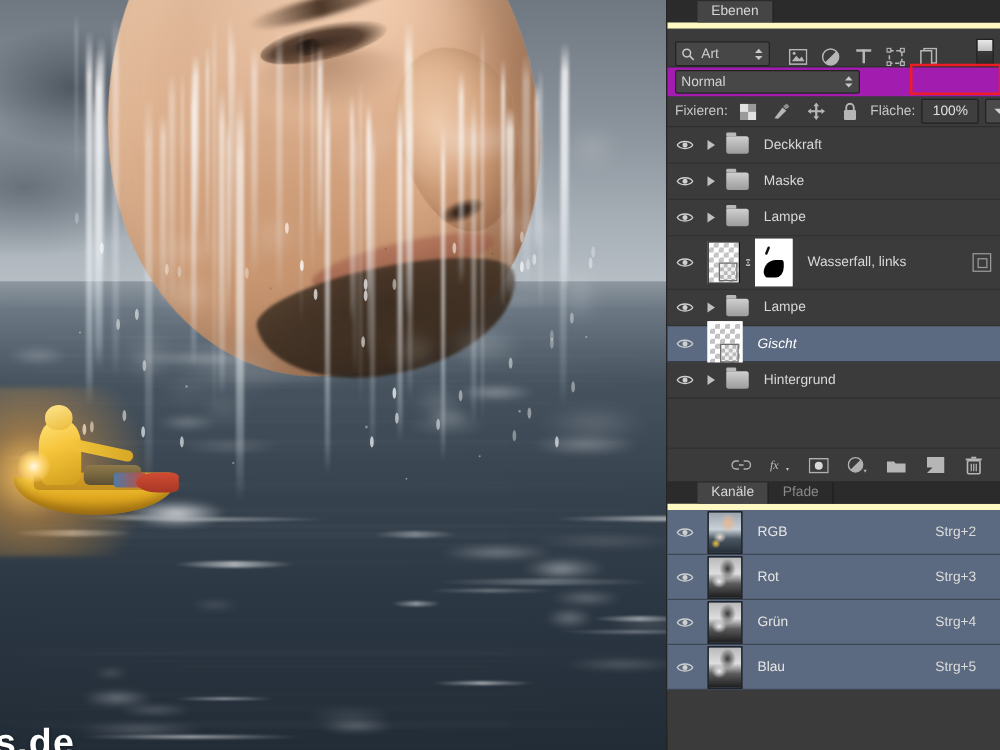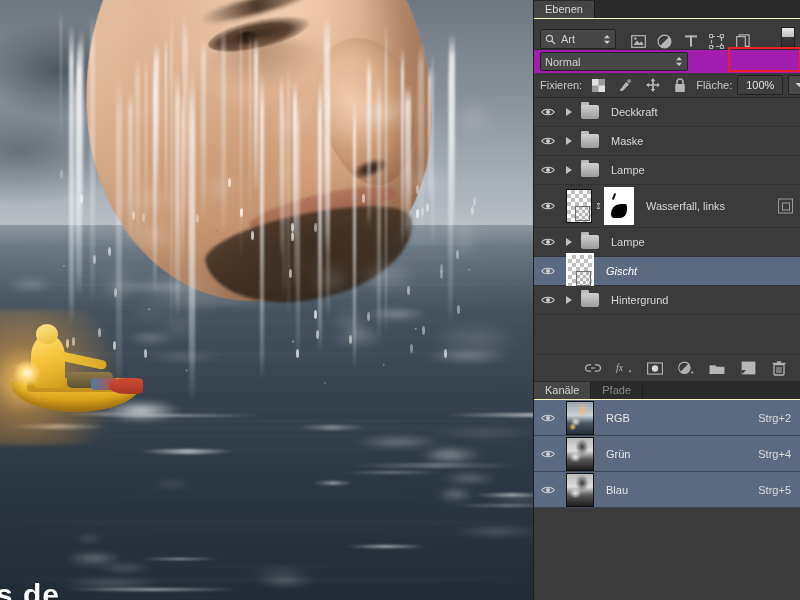--- a/index.html
+++ b/index.html
@@ -194,21 +194,21 @@
   }
 
   
   .panel{
     position:absolute;left:533px;top:0;width:267px;height:600px;
     background:#3b3b3b;border-left:1px solid #1e1e1e;
     font-size:11px;color:#c8c8c8;
   }
 
   .tabbar{height:18px;background:#2b2b2b;display:flex;align-items:flex-end;
-    border-bottom:1px solid #fef9c3;}
+    border-bottom:5px solid #fef9c3;padding-left:24px;}
   .tab{height:17px;line-height:17px;padding:0 11px;font-size:11px;color:#d6d6d6;
     background:#454545;border-right:1px solid #1c1c1c;}
   .tab.inactive{background:#2b2b2b;color:#8a8a8a;}
   .tabfill{flex:1;background:#2b2b2b;height:17px;}
 
   .filterrow{height:30px;background:#3b3b3b;display:flex;align-items:flex-end;padding:0 6px;gap:6px;
     border-bottom:1px solid #2e2e2e;}
   .kindbox{
     width:76px;height:20px;background:#474747;border:1px solid #232323;border-radius:2px;
     display:flex;align-items:center;gap:5px;padding:0 4px;box-sizing:border-box;color:#cfcfcf;font-size:11px;
@@ -302,21 +302,21 @@
   .bicon{width:16px;height:16px;display:flex;align-items:center;justify-content:center;color:#b6b6b6;}
 
   .chanlist{background:#4f5a6e;}
   .chanrow{
     height:35px;display:flex;align-items:center;background:#5b6a80;
     border-bottom:1px solid #3c4654;position:relative;
   }
   .cthumb{width:26px;height:32px;border:1px solid #111;margin-left:4px;overflow:hidden;position:relative;}
   .cthumb .im{position:absolute;inset:0;}
   .cname{margin-left:12px;color:#e6e6e6;font-size:11px;}
-  .cshort{position:absolute;right:10px;color:#dcdcdc;font-size:11px;}
+  .cshort{position:absolute;right:20px;color:#dcdcdc;font-size:11px;}
   .chanfill{background:#3b3b3b;}
 
   svg{display:block;}
 </style>
 </head>
 <body>
 
 <div class="app">
 
   <div class="canvas">
@@ -869,20 +869,33 @@
         <div class="chanrow">
           <div class="eye">
             <svg width="14" height="10" viewBox="0 0 14 10">
               <path d="M0.8 5 C3 1.3 11 1.3 13.2 5 C11 8.7 3 8.7 0.8 5 Z" fill="none" stroke="#cfcfcf" stroke-width="1.1"></path>
               <circle cx="7" cy="5" r="2" fill="#cfcfcf"></circle>
             </svg>
           </div>
           <div class="cthumb">
             <div class="im" style="background: radial-gradient(9px 11px at 58% 28%, rgb(58, 58, 58) 0%, rgba(58, 58, 58, 0) 74%), radial-gradient(8px 7px at 32% 60%, rgba(250, 250, 250, 0.9), rgba(250, 250, 250, 0) 76%), linear-gradient(rgb(185, 185, 185) 0%, rgb(222, 222, 222) 40%, rgb(90, 90, 90) 66%, rgb(29, 29, 29) 100%);"></div>
           </div>
+          <div class="cname">Rot</div>
+          <div class="cshort">Strg+3</div>
+        </div>
+        <div class="chanrow">
+          <div class="eye">
+            <svg width="14" height="10" viewBox="0 0 14 10">
+              <path d="M0.8 5 C3 1.3 11 1.3 13.2 5 C11 8.7 3 8.7 0.8 5 Z" fill="none" stroke="#cfcfcf" stroke-width="1.1"></path>
+              <circle cx="7" cy="5" r="2" fill="#cfcfcf"></circle>
+            </svg>
+          </div>
+          <div class="cthumb">
+            <div class="im" style="background: radial-gradient(9px 11px at 58% 28%, rgb(58, 58, 58) 0%, rgba(58, 58, 58, 0) 74%), radial-gradient(8px 7px at 32% 60%, rgba(250, 250, 250, 0.9), rgba(250, 250, 250, 0) 76%), linear-gradient(rgb(185, 185, 185) 0%, rgb(222, 222, 222) 40%, rgb(90, 90, 90) 66%, rgb(29, 29, 29) 100%);"></div>
+          </div>
           <div class="cname">Grün</div>
           <div class="cshort">Strg+4</div>
         </div>
         <div class="chanrow">
           <div class="eye">
             <svg width="14" height="10" viewBox="0 0 14 10">
               <path d="M0.8 5 C3 1.3 11 1.3 13.2 5 C11 8.7 3 8.7 0.8 5 Z" fill="none" stroke="#cfcfcf" stroke-width="1.1"></path>
               <circle cx="7" cy="5" r="2" fill="#cfcfcf"></circle>
             </svg>
           </div>

